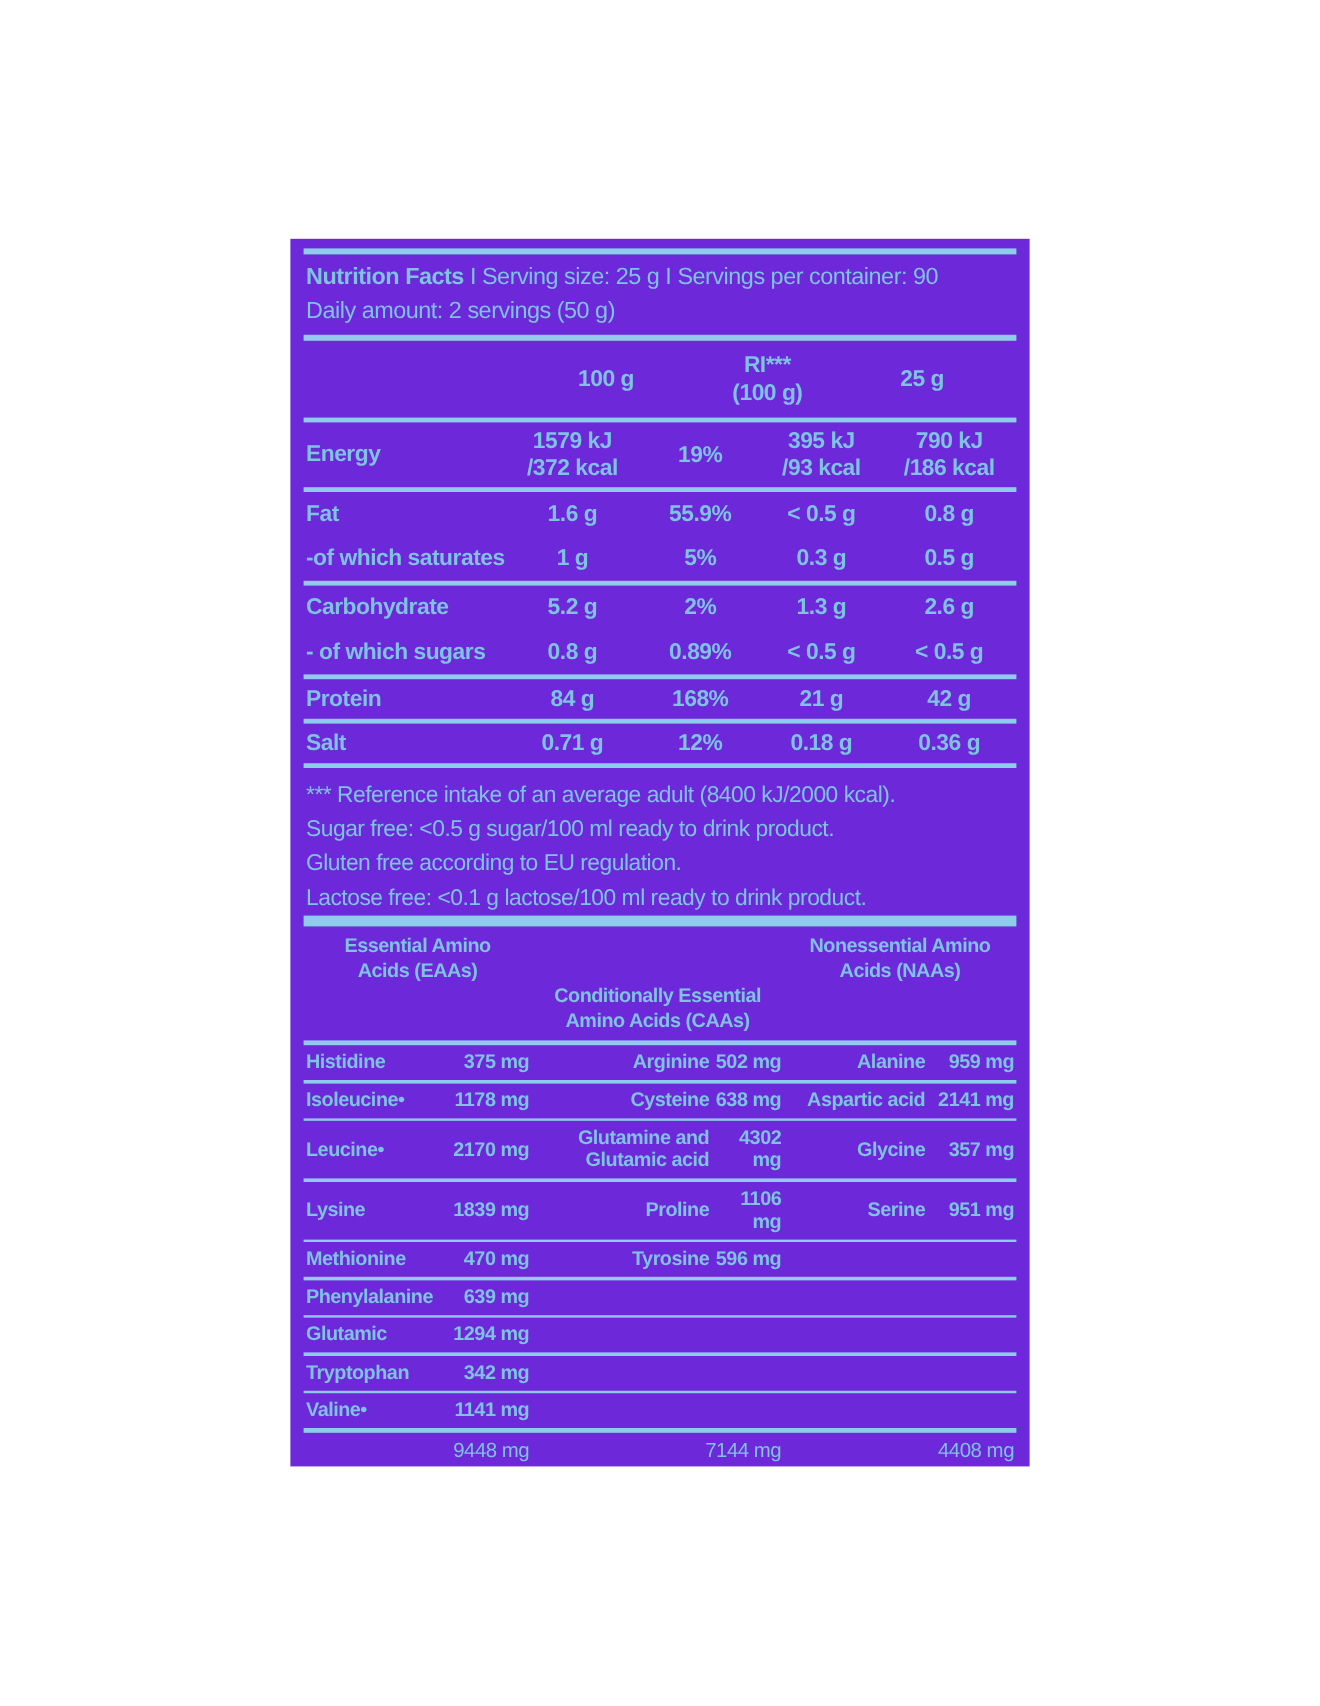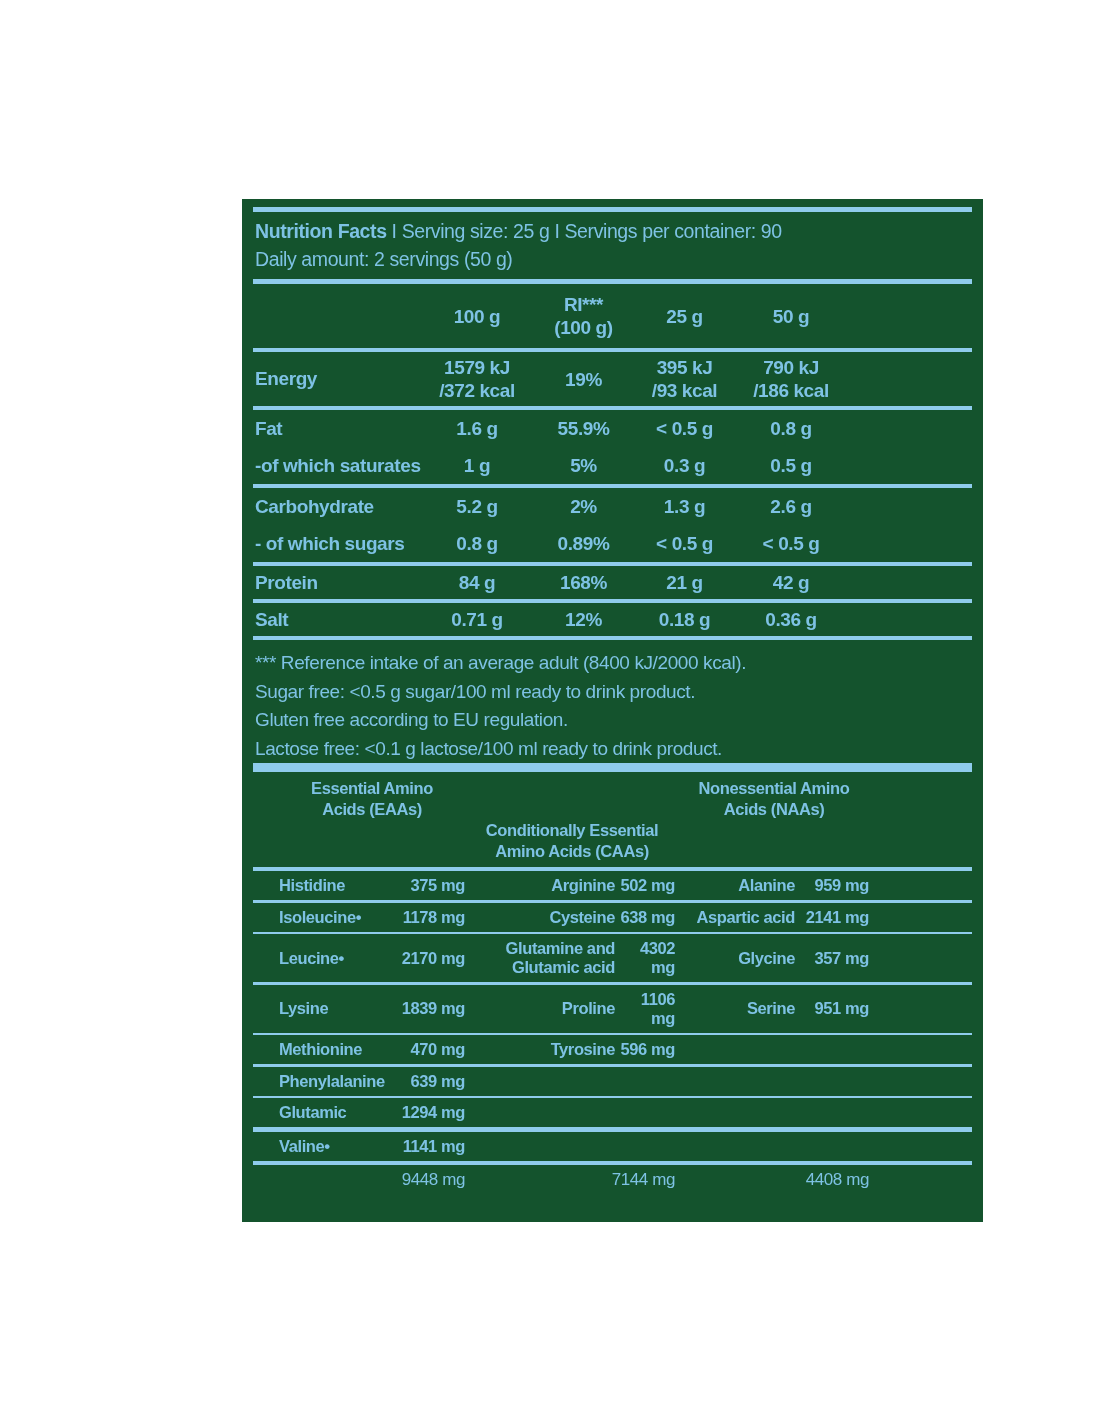--- a/index.html
+++ b/index.html
@@ -1,44 +1,44 @@
 <!DOCTYPE html>
 <html><head>
 <meta charset="utf-8">
 <style>
   * { margin:0; padding:0; box-sizing:border-box; }
   html,body { width:1100px; height:1422px; background:#ffffff; font-family:"Liberation Sans", sans-serif; }
   .panel {
-    position:absolute; left:242px; top:199px; width:741px; height:1023px;
-    background:#14532d; color:#7ec2e4; padding:8px 11px; overflow:hidden;
+    position:absolute; left:242px; top:199px; width:616px; height:1023px;
+    background:#6d28d9; color:#7ec2e4; padding:8px 11px; overflow:hidden;
     letter-spacing:-0.4px;
   }
   .bar  { background:#8fccec; height:5px; }
   .bar4 { background:#8fccec; height:4px; }
   .bar2 { background:#8fccec; height:2.5px; }
   .bar9 { background:#8fccec; height:9px; }
 
   .hdr { font-size:19.5px; line-height:28px; padding:5px 2px 6px 2px; font-weight:400; }
   .hdr .b { font-weight:700; }
 
   
   .ngrid { display:grid; grid-template-columns:168px 112px 101px 101px 112px; align-items:center; }
   .ngrid .lab { text-align:left; font-weight:700; font-size:19px; padding-left:2px; }
   .ngrid .val { text-align:center; font-weight:700; font-size:19px; line-height:23px; }
-  .colhead { padding:9px 0 9px 0; }
+  .colhead { padding:9px 0 9px 0;gap:28px; }
   .colhead .val { font-weight:700; }
   .row-energy { padding:4px 0; }
   .row-sm  { padding:7px 0; }
   .row-xs  { padding:5px 0; }
 
   .notes { font-size:19px; line-height:28.5px; padding:9px 2px 0 2px; font-weight:400; }
   .amino-heading { font-size:17.5px; font-weight:700; padding:12px 2px 8px 2px; }
 
   
-  .agrid { display:grid; grid-template-columns:112px 78px 148px 62px 118px 76px; align-items:center;margin-left:24px; }
+  .agrid { display:grid; grid-template-columns:112px 78px 148px 62px 118px 76px; align-items:center; }
   .agrid .n1 { text-align:left; font-weight:700; font-size:16.5px; padding-left:2px; }
   .agrid .v  { text-align:right; font-weight:700; font-size:16.5px; padding-right:2px; }
   .agrid .nc { text-align:right; font-weight:700; font-size:16.5px; line-height:19px; }
   .ghead { padding:6px 0 5px 0; }
   .ghead .gh { text-align:center; font-weight:700; font-size:16.5px; line-height:21px; }
   .arow { padding:5px 0; }
   .arow-tall { padding:5px 0; }
   .totals { padding:5px 0; }
   .totals .t { text-align:right; font-weight:400; font-size:17px; padding-right:2px; }
 </style>
@@ -234,20 +234,28 @@
   <div class="agrid arow">
     <div class="n1">Glutamic</div>
     <div class="v">1294 mg</div>
     <div class="nc"></div>
     <div class="v"></div>
     <div class="nc"></div>
     <div class="v"></div>
   </div>
   <div class="bar2"></div>
 
+  <div class="agrid arow">
+    <div class="n1">Tryptophan</div>
+    <div class="v">342 mg</div>
+    <div class="nc"></div>
+    <div class="v"></div>
+    <div class="nc"></div>
+    <div class="v"></div>
+  </div>
   <div class="bar2"></div>
 
   <div class="agrid arow">
     <div class="n1">Valine•</div>
     <div class="v">1141 mg</div>
     <div class="nc"></div>
     <div class="v"></div>
     <div class="nc"></div>
     <div class="v"></div>
   </div>

